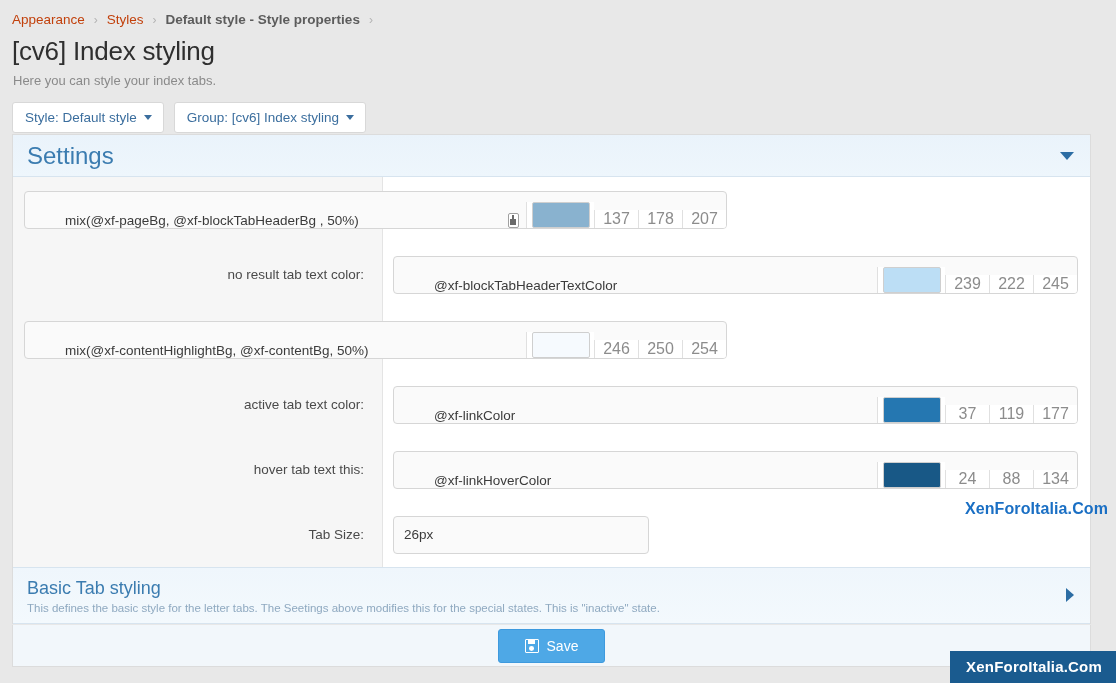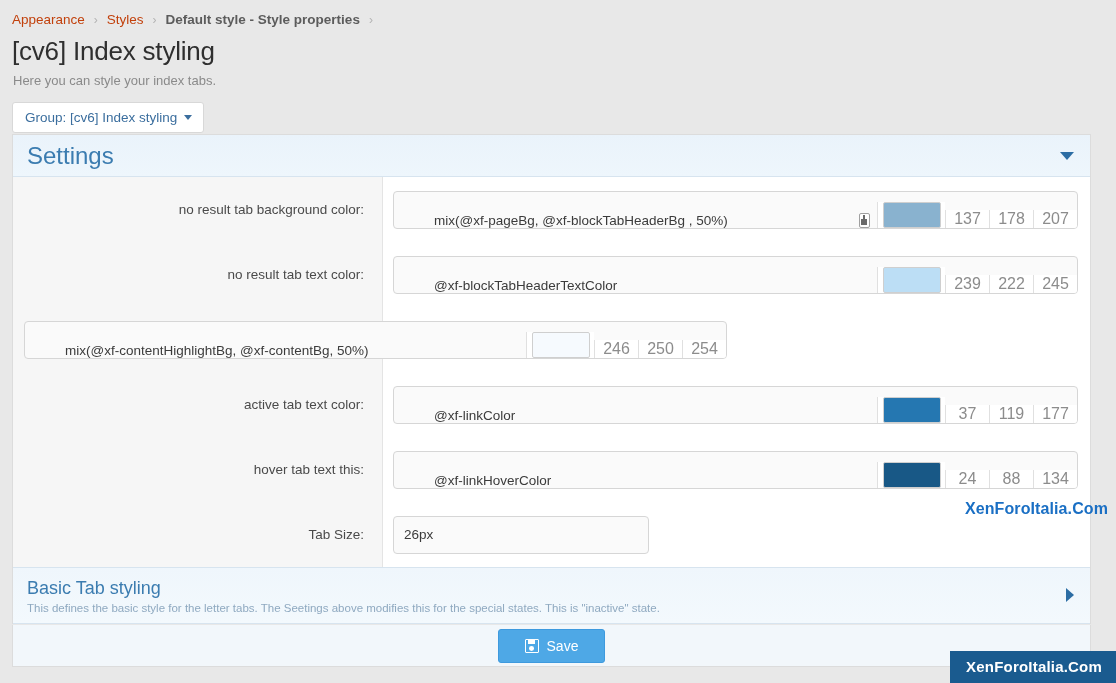--- a/index.html
+++ b/index.html
@@ -349,36 +349,39 @@
     <span class="crumb-sep">›</span>
     <a class="crumb strong" href="#">Default style - Style properties</a>
     <span class="crumb-sep">›</span>
   </nav>
 
   <h1 class="title">[cv6] Index styling</h1>
   <div class="subtitle">Here you can style your index tabs.</div>
 
   <div class="pill-row">
     <div class="pill">
+      <span>Style: Default style</span>
+      <span class="caret-down"></span>
+    </div>
+    <div class="pill">
       <span>Group: [cv6] Index styling</span>
       <span class="caret-down"></span>
     </div>
   </div>
 
   <div class="card">
 
     <div class="section-head">
       <span class="stitle">Settings</span>
       <span class="tri-down"></span>
     </div>
 
     <div class="form-body">
 
       <div class="row">
-        <div class="row-label">no result tab background color:</div>
         <div class="row-ctl">
           <div class="colorfield">
             <input class="txt" type="text" value="mix(@xf-pageBg, @xf-blockTabHeaderBg , 50%)" style="">
             <button class="picker-btn">
               <span class="picker-glyph"></span>
             </button>
             <div class="swatch-cell">
               <div class="swatch" style="background: rgb(137, 178, 207);"></div>
             </div>
             <div class="rgbcell">137</div>

